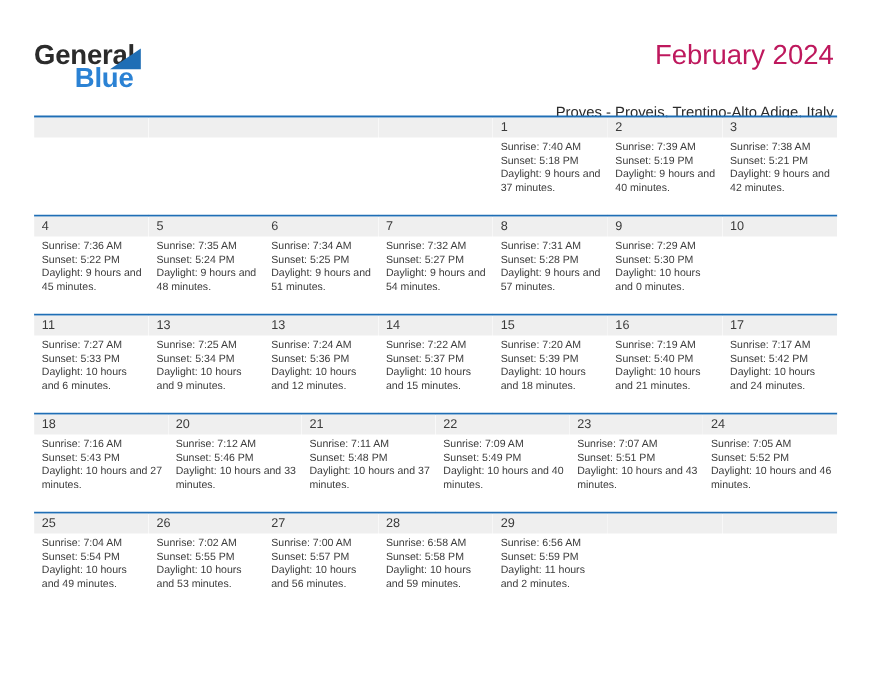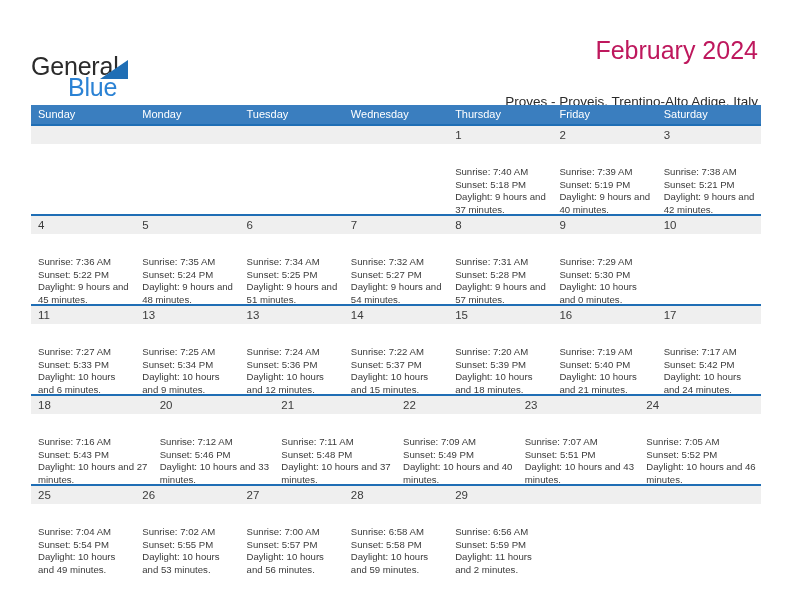--- a/index.html
+++ b/index.html
@@ -17,22 +17,22 @@
   }
 
   
   .header {
     position: absolute;
     left: 0; top: 0;
     width: 792px; height: 100px;
   }
   .logo {
     position: absolute;
-    left: 31px; top: 52px;
-    width: 220px; height: 52px;
+    left: 31px; top: 36px;
+    width: 220px; height: 52px; font-weight: bold;
   }
   .logo-general {
     position: absolute;
     left: 0; top: 0;
     font-size: 25px;
     color: #2b2b2b;
     letter-spacing: -0.2px;
     white-space: nowrap;
   }
   .logo-triangle {
@@ -111,50 +111,40 @@
     font-size: 11.5px;
     color: #3b3b3b;
     line-height: 18px;
   }
   .day-cell.empty .day-number-band { color: transparent; }
   .day-info {
     padding: 3px 4px 0 7px;
     font-size: 9.6px;
     color: #3b3b3b;
     line-height: 12.6px;
-    margin-top: 19px;
   }
   .day-info div { white-space: nowrap; }
   .day-info .wrap { white-space: normal; }
 </style>
 </head>
 <body>
 
 <div class="page">
 
   <div class="header">
     <div class="logo">
       <span class="logo-general">General</span>
       <span class="logo-triangle"></span>
       <span class="logo-blue">Blue</span>
     </div>
     <div class="title">February 2024</div>
     <div class="subtitle">Proves - Proveis, Trentino-Alto Adige, Italy</div>
   </div>
 
   <div class="calendar">
-    <div class="weekday-row" id="weekday-row">
-        <div class="weekday">Sunday</div>
-        <div class="weekday">Monday</div>
-        <div class="weekday">Tuesday</div>
-        <div class="weekday">Wednesday</div>
-        <div class="weekday">Thursday</div>
-        <div class="weekday">Friday</div>
-        <div class="weekday">Saturday</div>
-      </div>
     <div id="weeks-container">
         <div class="week-row">
           <div class="day-cell empty">
             <div class="day-number-band"></div>
           </div>
           <div class="day-cell empty">
             <div class="day-number-band"></div>
           </div>
           <div class="day-cell empty">
             <div class="day-number-band"></div>

